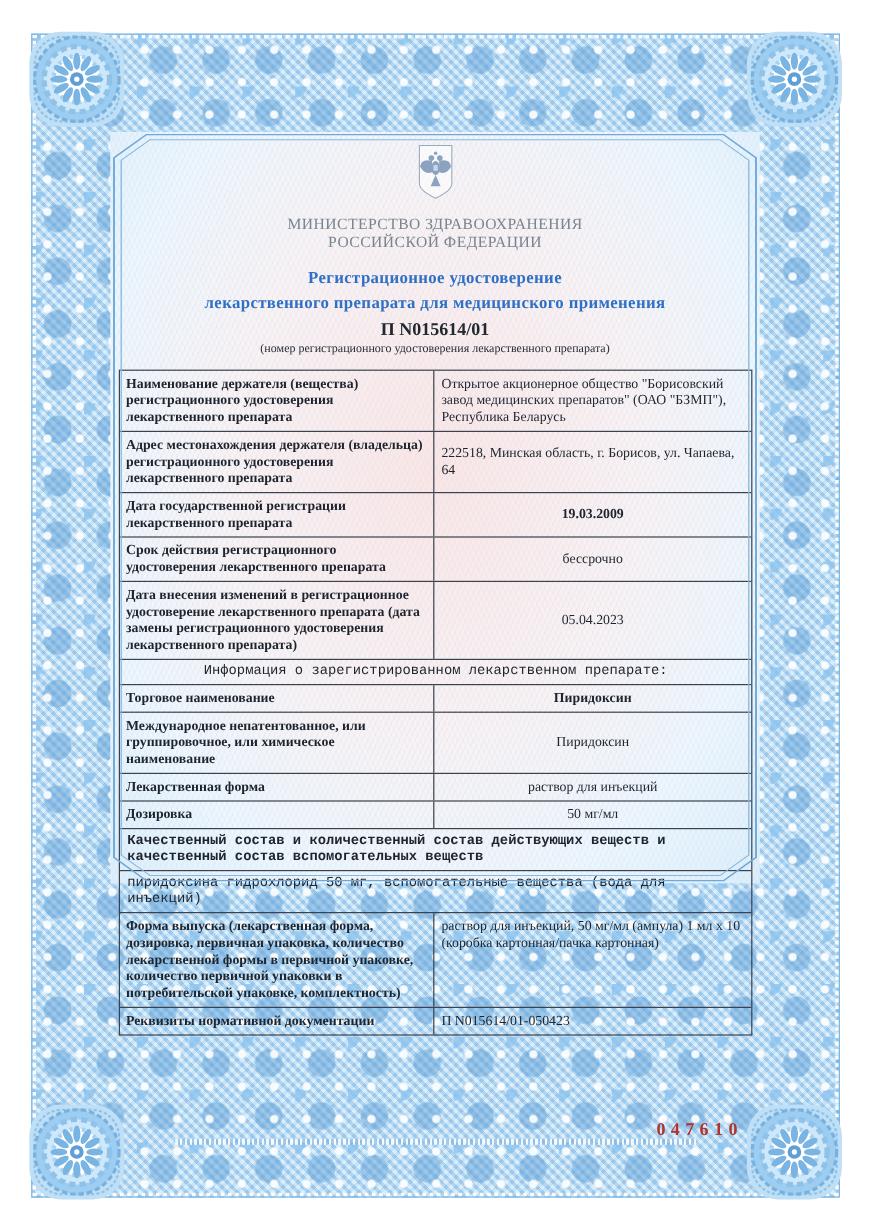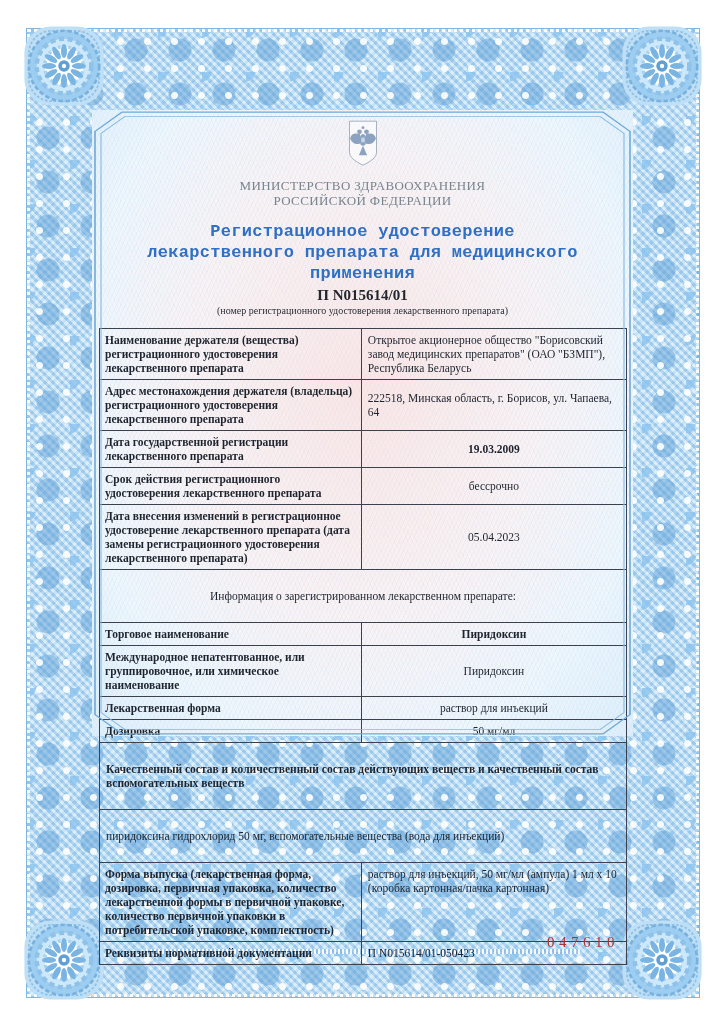--- a/index.html
+++ b/index.html
@@ -39,41 +39,41 @@
       repeating-linear-gradient(65deg, rgba(235,160,170,.09) 0 1px, rgba(0,0,0,0) 1px 4px);
     background-color:#f6fbff;
     text-align:center;
     margin-top:16px;
   }
   .frame-svg{position:absolute;inset:0;width:100%;height:100%;pointer-events:none;}
 
   
   .arms{margin-top:10px;width:42px;height:47px;display:inline-block;}
   .ministry{margin-top:7px;color:#78848f;font-size:13px;line-height:15px;letter-spacing:.4px;}
-  .doc-title{margin-top:13px;color:#2f6fc4;font-weight:bold;font-size:17px;line-height:21px;letter-spacing:.3px;font-family:Liberation Mono, monospace;}
+  .doc-title{margin-top:13px;color:#2f6fc4;font-weight:bold;font-size:14px;line-height:21px;letter-spacing:.3px;}
   .reg-number{margin-top:3px;color:#23272f;font-weight:bold;font-size:15px;line-height:16px;}
   .reg-caption{margin-top:1px;color:#2a2e36;font-size:10px;line-height:14px;}
 
   
   .cert-table{
     margin:10px 6px 0 7px;border:1.5px solid #3b414d;text-align:left;
     color:#1e242e;font-size:11.5px;line-height:1.22;
   }
   .row{display:flex;border-top:1px solid #3b414d;}
   .row:first-child{border-top:none;}
   .cell-label{width:47.5%;border-right:1px solid #3b414d;padding:4px 6px 4px 5px;font-weight:bold;}
   .cell-value{flex:1;padding:4px 6px;display:flex;align-items:center;justify-content:center;text-align:left;}
   .cell-value.vbold{font-weight:bold;}
   .cell-value.vleft{justify-content:flex-start;align-items:flex-start;text-align:left;}
-  .row-full{display:block;border-top:1px solid #3b414d;padding:19px 6px;}
+  .row-full{display:block;border-top:1px solid #3b414d;padding:3px 6px;font-family:Liberation Mono, monospace;}
   .row-full.center{text-align:center;}
   .row-full.bold{font-weight:bold;}
 
   
-  .serial{position:absolute;left:455px;top:824px;color:#b0342e;font-weight:normal;
+  .serial{position:absolute;left:455px;top:824px;color:#b0342e;font-weight:bold;
     font-size:15px;letter-spacing:4.5px;font-family:"Liberation Serif","DejaVu Serif",serif;}
 </style>
 </head>
 <body>
 
 <svg width="0" height="0" style="position:absolute">
   <defs>
     <symbol id="rosette-sym" viewBox="0 0 100 100">
       <rect x="5" y="5" width="90" height="90" rx="30" fill="#bedff5"></rect>
       <rect x="10" y="10" width="80" height="80" rx="26" fill="none" stroke="#8fc2e8" stroke-width="2" stroke-dasharray="3 2"></rect>

